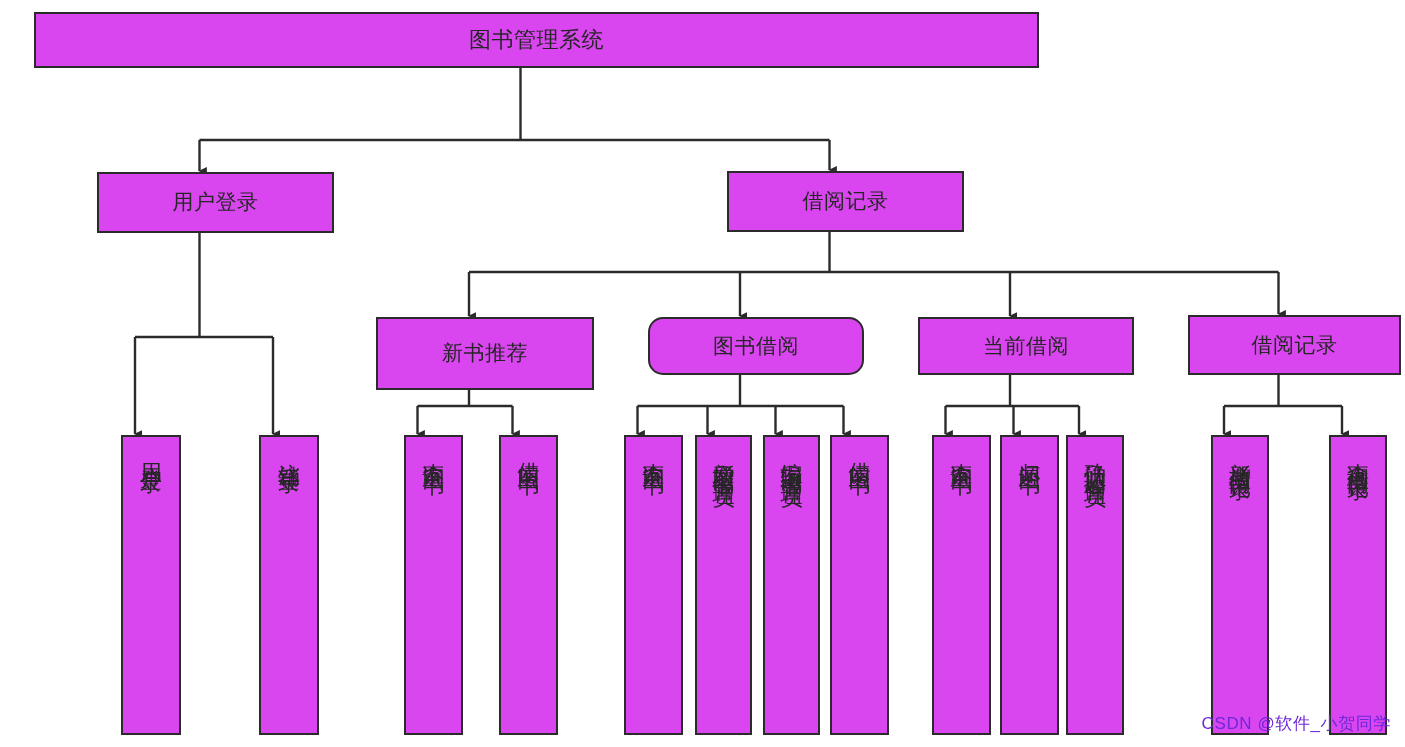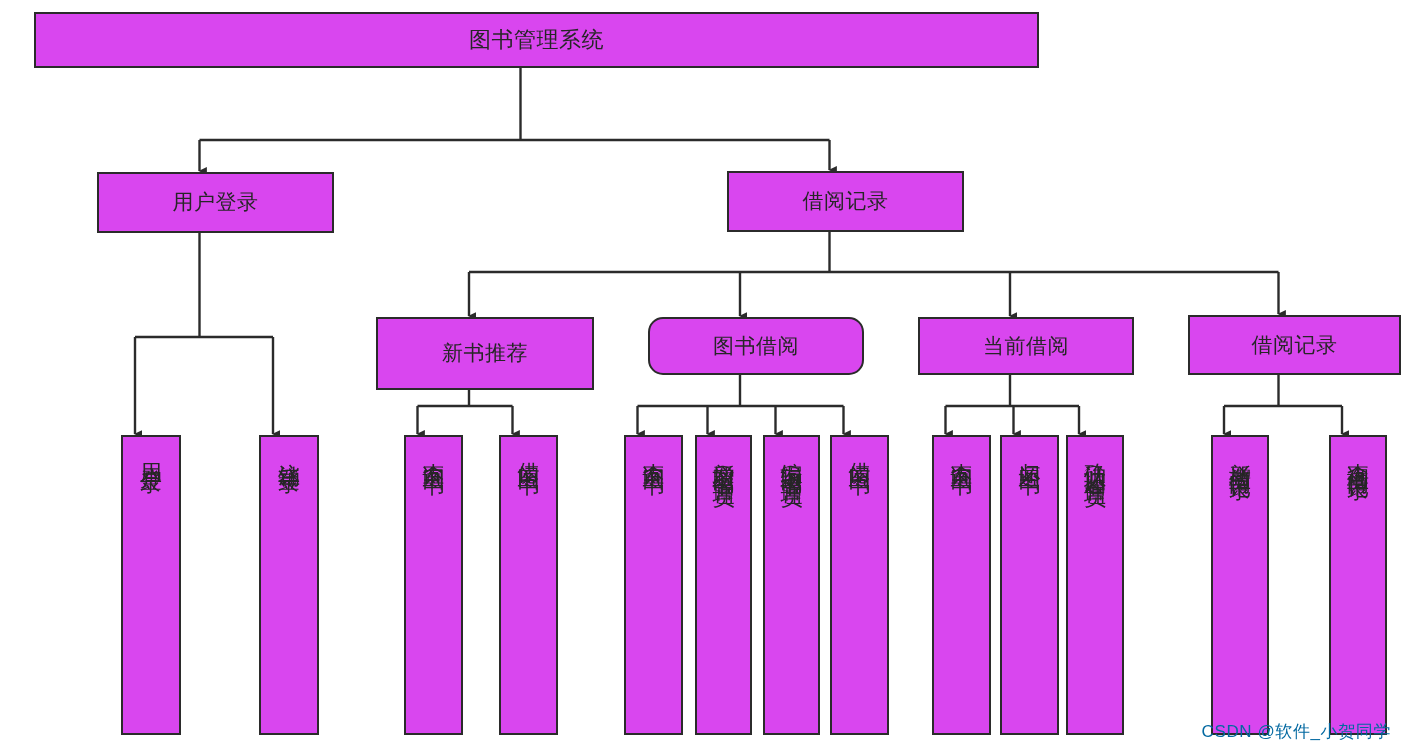--- a/index.html
+++ b/index.html
@@ -61,23 +61,23 @@
     writing-mode: vertical-rl;
     text-orientation: upright;
     font-size: 22px;
     letter-spacing: 3.5px;
     line-height: 1.0;
     white-space: nowrap;
   }
   #watermark {
     position: absolute;
     right: 14px;
-    bottom: 4px;
+    bottom: 12px;
     font-size: 17px;
-    color: #0369a1;
+    color: #6d28d9;
     letter-spacing: 0.6px;
     user-select: none;
     white-space: nowrap;
   }
 </style>
 </head>
 <body>
 
 <div id="diagram-root">
 

